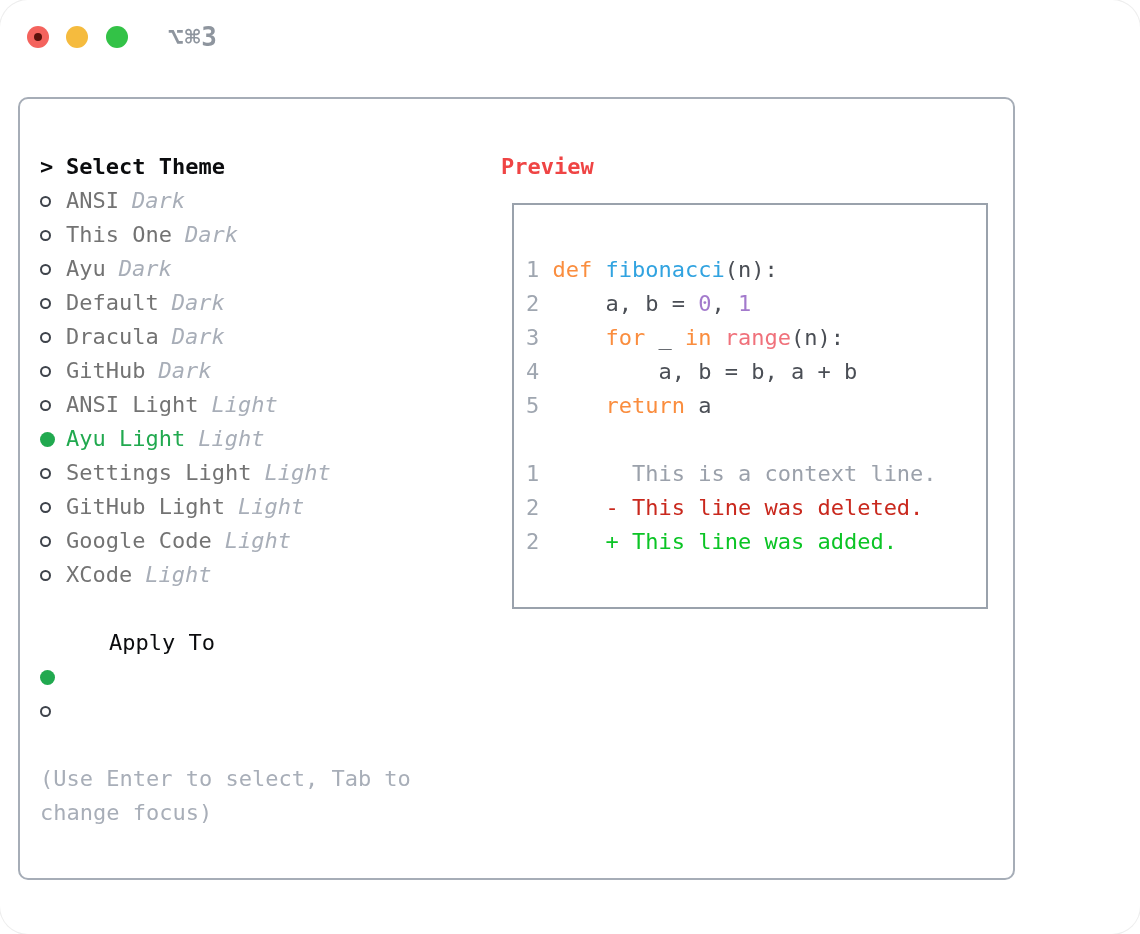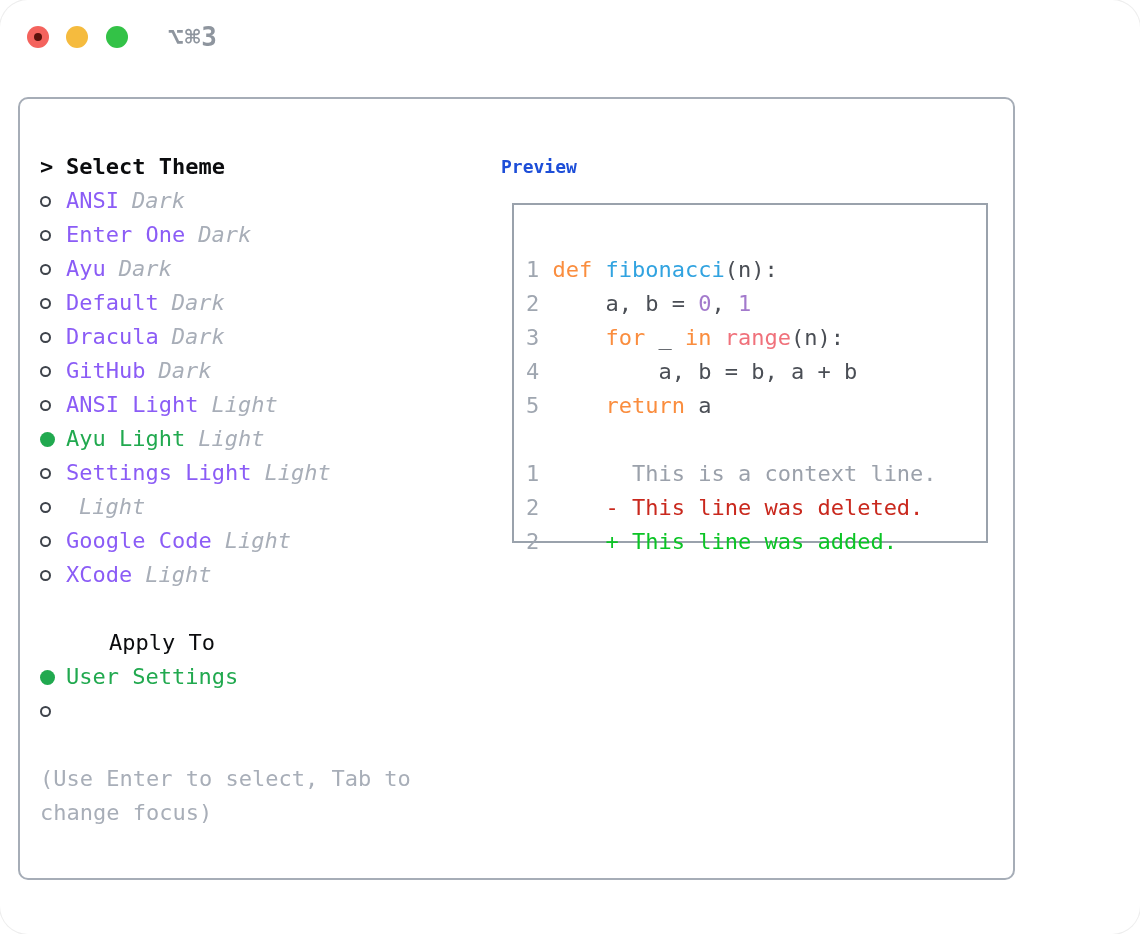--- a/index.html
+++ b/index.html
@@ -31,30 +31,30 @@
   
   .left-col { position:absolute; left:20px; top:51px; width:440px;
               font-size:22px; line-height:34px; }
   .row { display:flex; align-items:center; height:34px; white-space:pre; }
   .row.blank { height:34px; }
   .icon-cell { width:26px; flex:0 0 26px; display:flex; align-items:center; }
   .caret { color:#0B0C0E; font-weight:700; }
   .list-title { color:#0B0C0E; font-weight:700;text-align:right; }
   .radio { width:11px; height:11px; border-radius:50%; border:2px solid #3E434B; }
   .radio.on { width:15px; height:15px; border:none; background:#21A94F; }
-  .item .name { color:#8b5cf6; }
+  .item .name { color:#737373; }
   .item .variant { color:#A8AEB8; margin-left:13px;font-style:italic; }
   .item.selected .name { color:#21A94F; }
   .apply-title { color:#0B0C0E;margin-left:43px; }
   .hint { margin-top:0; width:420px; color:#A8AEB8; font-size:22px; line-height:34px; }
 
   
   .preview-title { position:absolute; left:481px; top:51px; height:34px; line-height:34px;
-                   font-size:18px; font-weight:700; color:#1d4ed8; }
-  .preview-box { position:absolute; left:492px; top:104px; width:476px; height:340px;
+                   font-size:22px; font-weight:700; color:#ef4444; }
+  .preview-box { position:absolute; left:492px; top:104px; width:476px; height:406px;
                  border:2px solid #9AA2AC; background:#ffffff; }
   .code { position:absolute; left:12px; top:48px; font-size:22px; line-height:34px;
           white-space:pre; }
   .code-line { min-height:34px; }
 </style>
 </head>
 <body>
 
 <div class="window">
 
@@ -66,42 +66,42 @@
   <div class="panel">
 
     <div class="left-col">
       <div class="row">
         <span class="icon-cell caret">&gt;</span>
         <span class="list-title">Select Theme</span>
       </div>
 
       <div>
           <div class="row item"><span class="icon-cell"><span class="radio"></span></span><span class="name">ANSI</span><span class="variant">Dark</span></div>
-          <div class="row item"><span class="icon-cell"><span class="radio"></span></span><span class="name">Enter One</span><span class="variant">Dark</span></div>
+          <div class="row item"><span class="icon-cell"><span class="radio"></span></span><span class="name">This One</span><span class="variant">Dark</span></div>
           <div class="row item"><span class="icon-cell"><span class="radio"></span></span><span class="name">Ayu</span><span class="variant">Dark</span></div>
           <div class="row item"><span class="icon-cell"><span class="radio"></span></span><span class="name">Default</span><span class="variant">Dark</span></div>
           <div class="row item"><span class="icon-cell"><span class="radio"></span></span><span class="name">Dracula</span><span class="variant">Dark</span></div>
           <div class="row item"><span class="icon-cell"><span class="radio"></span></span><span class="name">GitHub</span><span class="variant">Dark</span></div>
           <div class="row item"><span class="icon-cell"><span class="radio"></span></span><span class="name">ANSI Light</span><span class="variant">Light</span></div>
           <div class="row item selected"><span class="icon-cell"><span class="radio on"></span></span><span class="name">Ayu Light</span><span class="variant">Light</span></div>
           <div class="row item"><span class="icon-cell"><span class="radio"></span></span><span class="name">Settings Light</span><span class="variant">Light</span></div>
-          <div class="row item"><span class="icon-cell"><span class="radio"></span></span><span class="variant">Light</span></div>
+          <div class="row item"><span class="icon-cell"><span class="radio"></span></span><span class="name">GitHub Light</span><span class="variant">Light</span></div>
           <div class="row item"><span class="icon-cell"><span class="radio"></span></span><span class="name">Google Code</span><span class="variant">Light</span></div>
           <div class="row item"><span class="icon-cell"><span class="radio"></span></span><span class="name">XCode</span><span class="variant">Light</span></div>
         </div>
 
       <div class="row blank"></div>
 
       <div class="row">
         <span class="icon-cell"></span>
         <span class="apply-title">Apply To</span>
       </div>
 
       <div>
-          <div class="row item selected"><span class="icon-cell"><span class="radio on"></span></span><span class="name">User Settings</span></div>
+          <div class="row item selected"><span class="icon-cell"><span class="radio on"></span></span></div>
           <div class="row item"><span class="icon-cell"><span class="radio"></span></span></div>
         </div>
 
       <div class="row blank"></div>
 
       <div class="hint">(Use Enter to select, Tab to change focus)</div>
     </div>
 
     <div class="preview-title">Preview</div>
 

